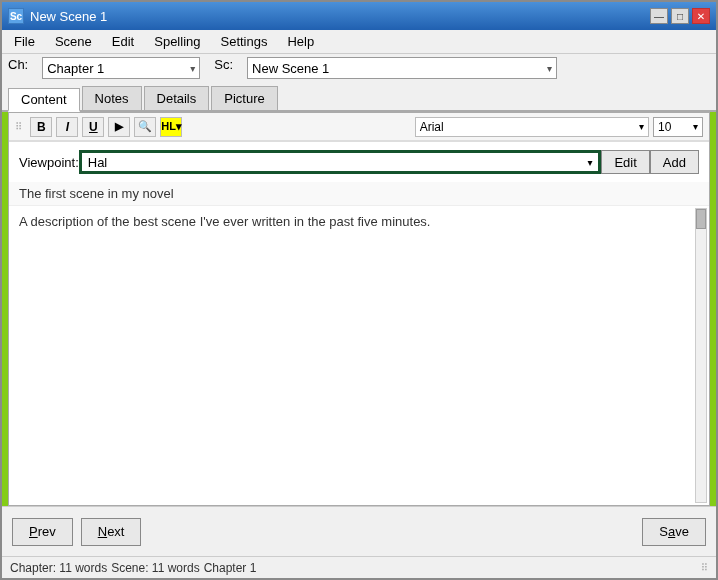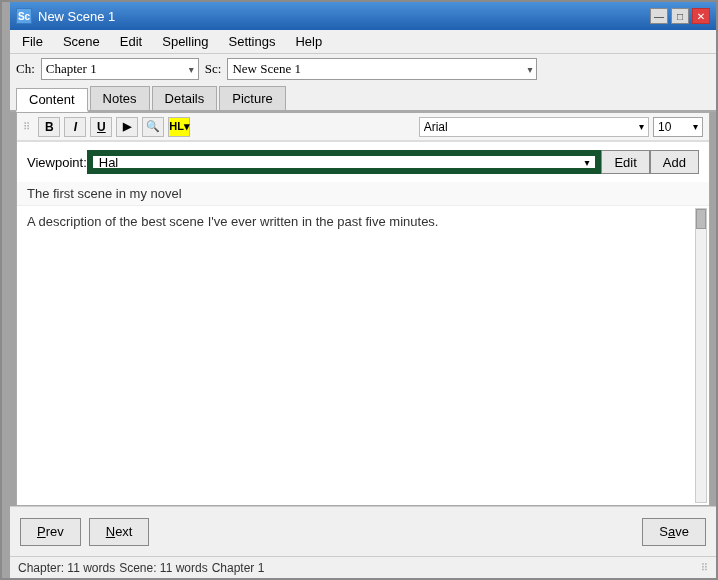--- a/index.html
+++ b/index.html
@@ -8,24 +8,23 @@
       font-size: 13px;
       background: #f0f0f0;
       width: 718px;
       height: 580px;
       overflow: hidden;
     }
     .window {
       width: 718px;
       height: 580px;
       border: 2px solid #8a8a8a;
-      background: #a3a3a3;
+      background: #84cc16;
       display: flex;
       flex-direction: column;
-      padding-left: 8px;
     }
     .titlebar {
       background: linear-gradient(to bottom, #4a90d9, #2060b0);
       color: white;
       padding: 4px 6px;
       display: flex;
       align-items: center;
       justify-content: space-between;
       height: 28px;
     }
@@ -76,26 +75,25 @@
       height: 24px;
       gap: 4px;
     }
     .menubar-item {
       padding: 2px 8px;
       cursor: pointer;
       font-size: 13px;
     }
     .toolbar-row {
       display: flex;
-      align-items: center;
+      align-items: flex-start;
       padding: 3px 6px;
       background: #f0f0f0;
       height: 30px;
-      gap: 6px;
-      font-family: Liberation Serif, serif;
+      gap: 14px;
     }
     .label { font-size: 13px; }
     .dropdown {
       border: 1px solid #999;
       background: white;
       height: 22px;
       display: flex;
       align-items: center;
       padding: 0 4px;
       cursor: pointer;
@@ -209,21 +207,21 @@
       background: #ffff00;
     }
     .viewpoint-section {
       border-top: 1px solid #ddd;
       padding: 8px 10px;
       display: flex;
       align-items: center;
     }
     .viewpoint-dropdown {
       flex: 1;
-      border: 6px solid #14532d;
+      border: 3px solid #14532d;
       background: white;
       height: 24px;
       display: flex;
       align-items: center;
       padding: 0 6px;
       font-size: 13px;
       cursor: pointer;
     }
     .action-btn {
       padding: 3px 12px;

